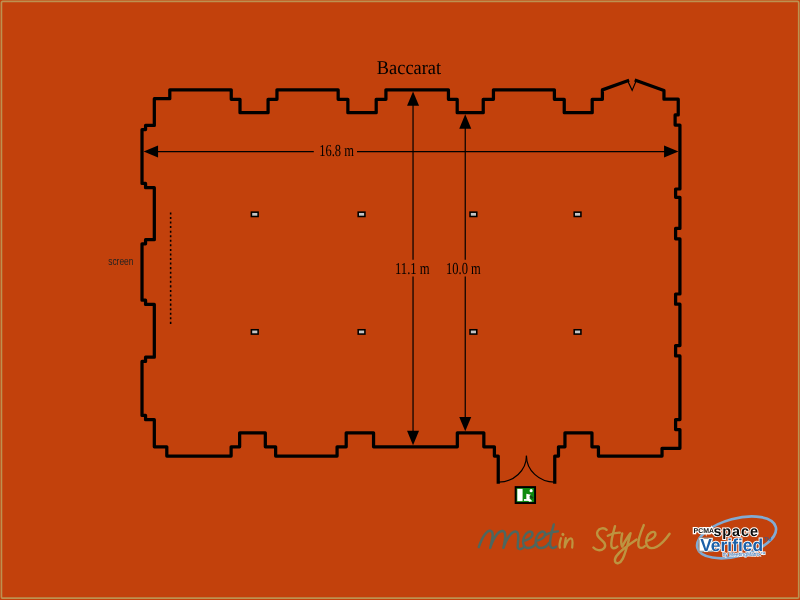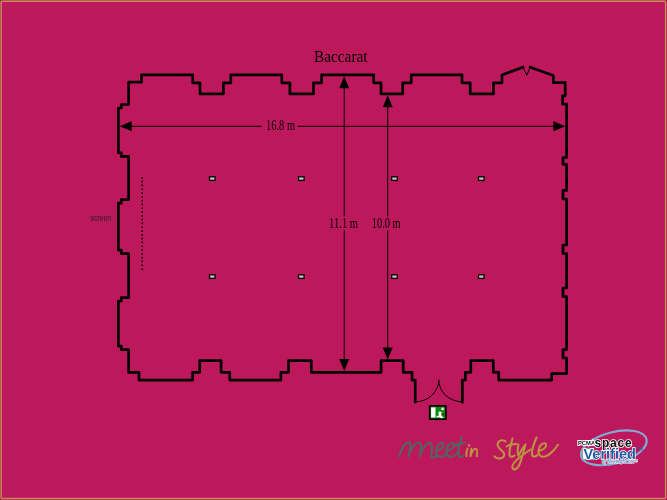--- a/index.html
+++ b/index.html
@@ -1,16 +1,16 @@
 <!DOCTYPE html>
 <html><head>
 <meta charset="utf-8">
 <style>
   html,body{margin:0;padding:0;background:#ffffff;}
-  #page{position:relative;width:667px;height:500px;background:#be185d;overflow:hidden;
+  #page{position:relative;width:667px;height:500px;background:#c2410c;overflow:hidden;
         font-family:"Liberation Serif", serif;}
 </style>
 </head>
 <body>
 <div id="page">
 <svg width="667" height="500" viewBox="0 0 667 500">
 
   <rect x="1.2" y="1.2" width="664.4" height="497.3" fill="none" stroke="#bd9150" stroke-width="1.4" rx="1"></rect>
 
   <text x="340.8" y="61.5" font-family="Liberation Serif, serif" font-size="16.3" fill="#000000" text-anchor="middle" textLength="53.5" lengthAdjust="spacingAndGlyphs">Baccarat</text>

